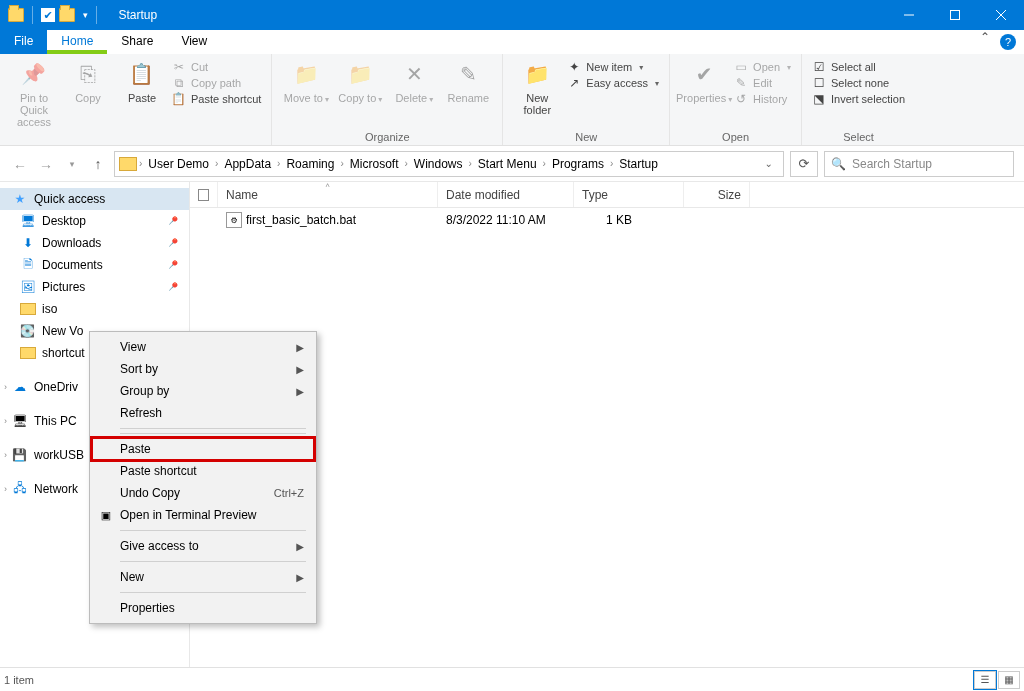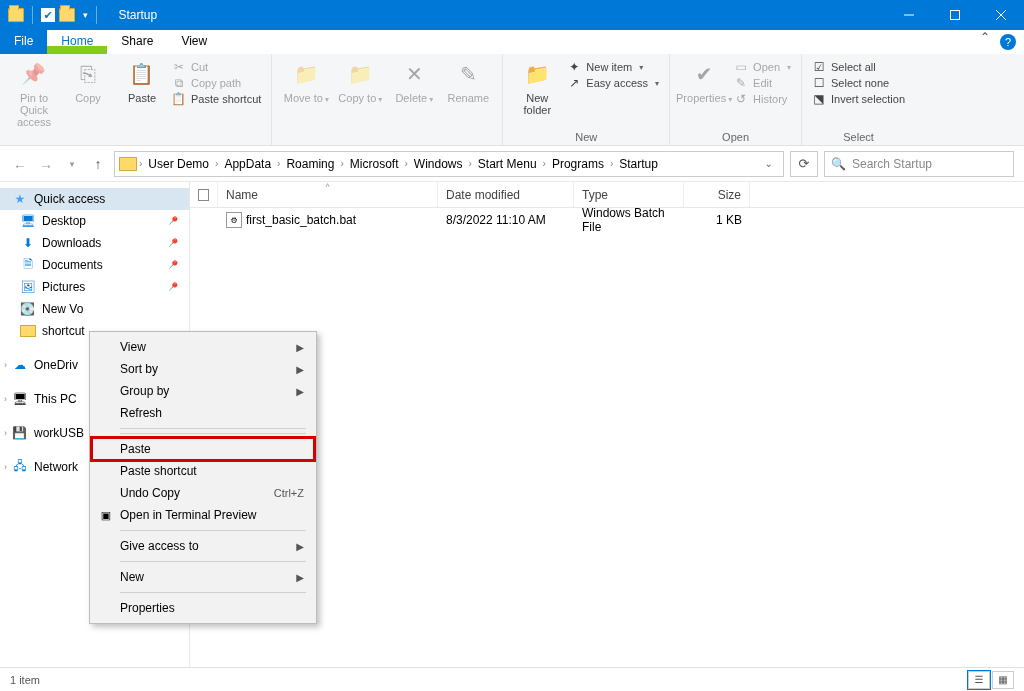--- a/index.html
+++ b/index.html
@@ -14,21 +14,21 @@
 .titlebar .qat .check { width:14px; height:14px; background:#fff; display:flex; align-items:center; justify-content:center; color:#0078d7; font-size:11px; }
 .titlebar .qat .qat-dropdown { font-size:9px; color:#fff; margin-left:4px; }
 .titlebar .title-text { margin-left: 18px; font-size: 12px; }
 .titlebar .win-controls { margin-left:auto; display:flex; }
 .titlebar .win-controls div { width:46px; height:30px; display:flex; align-items:center; justify-content:center; font-size:11px; }
 
 
 .menutabs { height: 24px; display:flex; background:#fff; border-bottom: none; }
 .menutabs .tab { padding: 4px 14px; font-size:12px; cursor:pointer; }
 .menutabs .file-tab { background:#0078d7; color:#fff; }
-.menutabs .active-tab { border-bottom: 8px solid #84cc16; color:#0078d7; }
+.menutabs .active-tab { border-bottom: 4px solid #84cc16; color:#0078d7; }
 .menutabs .spacer { flex:1; }
 .menutabs .chevron, .menutabs .help { width:22px; text-align:center; font-size:12px; color:#555; }
 .menutabs .help { color:#0078d7; background:#0078d7; color:#fff; border-radius:50%; width:16px; height:16px; line-height:16px; margin:4px 8px 0 4px; font-size:11px; }
 
 
 .ribbon { height: 92px; background:#f5f6f7; border-bottom:1px solid #e1e1e1; display:flex; }
 .ribbon-group { border-right:1px solid #e5e5e5; padding: 4px 10px 2px 10px; display:flex; flex-direction:column; }
 .ribbon-group .group-body { flex:1; display:flex; align-items:flex-start; gap:6px; }
 .ribbon-group .group-label { text-align:center; font-size:11px; color:#666; padding-top:2px; }
 .big-btn { display:flex; flex-direction:column; align-items:center; width:48px; text-align:center; font-size:11px; color:#444; gap:2px; cursor:pointer; }
@@ -75,21 +75,21 @@
 .col-check { width:28px; justify-content:center; }
 .col-name { width:220px; }
 .col-date { width:136px; }
 .col-type { width:110px; }
 .col-size { width:66px; justify-content:flex-end; }
 .file-row { display:flex; align-items:center; height:24px; font-size:12px; padding-left:0;}
 .file-row .col { padding:0 8px; }
 .file-row .file-ico { width:16px; height:16px; border:1px solid #999; background:#fff; font-size:8px; display:flex; align-items:center; justify-content:center; margin-right:4px; }
 
 
-.statusbar { height:24px; border-top:1px solid #e1e1e1; display:flex; align-items:center; padding:0 10px; font-size:11px; color:#555; }
+.statusbar { height:24px; border-top:1px solid #e1e1e1; display:flex; align-items:center; padding:0 4px; font-size:11px; color:#555; }
 .statusbar .view-toggles { margin-left:auto; display:flex; gap:2px; }
 .statusbar .view-toggles div { width:22px; height:18px; border:1px solid #ccc; display:flex; align-items:center; justify-content:center; font-size:10px; }
 .statusbar .view-toggles .active { outline:1px solid #0078d7; }
 
 
 .context-menu { position:absolute; left:89px; top:331px; width:228px; background:#f2f2f2; border:1px solid #bcbcbc; box-shadow: 3px 3px 6px rgba(0,0,0,.25); padding:4px 2px; z-index:10; }
 .context-menu .cm-item { display:flex; align-items:center; height:22px; padding:0 10px 0 28px; font-size:12px; position:relative; cursor:pointer; }
 .context-menu .cm-item .cm-arrow { margin-left:auto; font-size:10px; color:#555; }
 .context-menu .cm-item .cm-shortcut { margin-left:auto; color:#555; font-size:11px; }
 .context-menu .cm-item .cm-ico { position:absolute; left:6px; width:16px; height:16px; display:flex; align-items:center; justify-content:center; font-size:11px; }
@@ -199,20 +199,21 @@
           </div>
         <span><span>Delete</span><span class="dropdown-caret">▾</span></span>
       </div>
       <div class="big-btn disabled">
         <div class="icon-box">
             <span>✎</span>
           </div>
         <span>Rename</span>
       </div>
     </div>
+    <div class="group-label">Organize</div>
   </div>
 
   <div class="ribbon-group">
     <div class="group-body">
       <div class="big-btn">
         <div class="icon-box">
             <span>📁</span>
           </div>
         <span>New folder</span>
       </div>
@@ -333,20 +334,26 @@
         <span class="icon-slot blue-ico">🗎</span>
         <span>Documents</span>
         <span class="pin">📍</span>
       </div>
     <div class="side-item">
         <span class="icon-slot blue-ico">🖼</span>
         <span>Pictures</span>
         <span class="pin">📍</span>
       </div>
     <div class="side-item">
+        <span class="icon-slot">
+          <span class="folder-mini"></span>
+        </span>
+        <span>iso</span>
+      </div>
+    <div class="side-item">
         <span class="icon-slot">💽</span>
         <span>New Vo</span>
       </div>
     <div class="side-item">
         <span class="icon-slot">
           <span class="folder-mini"></span>
         </span>
         <span>shortcut</span>
       </div>
     <div class="side-spacer"></div>
@@ -394,21 +401,20 @@
           <span>Size</span>
         </div>
     </div>
     <div class="file-row">
       <div class="col col-check"></div>
       <div class="col col-name" style="display:flex;align-items:center;">
           <span class="file-ico">⚙</span>
           <span>first_basic_batch.bat</span>
         </div>
       <div class="col col-date">8/3/2022 11:10 AM</div>
-      <div class="col col-type">Windows Batch File</div>
       <div class="col col-size" style="text-align:right;">1 KB</div>
     </div>
   </div>
 </div>
 
 <div class="statusbar">
   <span>1 item</span>
   <div class="view-toggles">
     <div class="active">☰</div>
     <div>▦</div>

